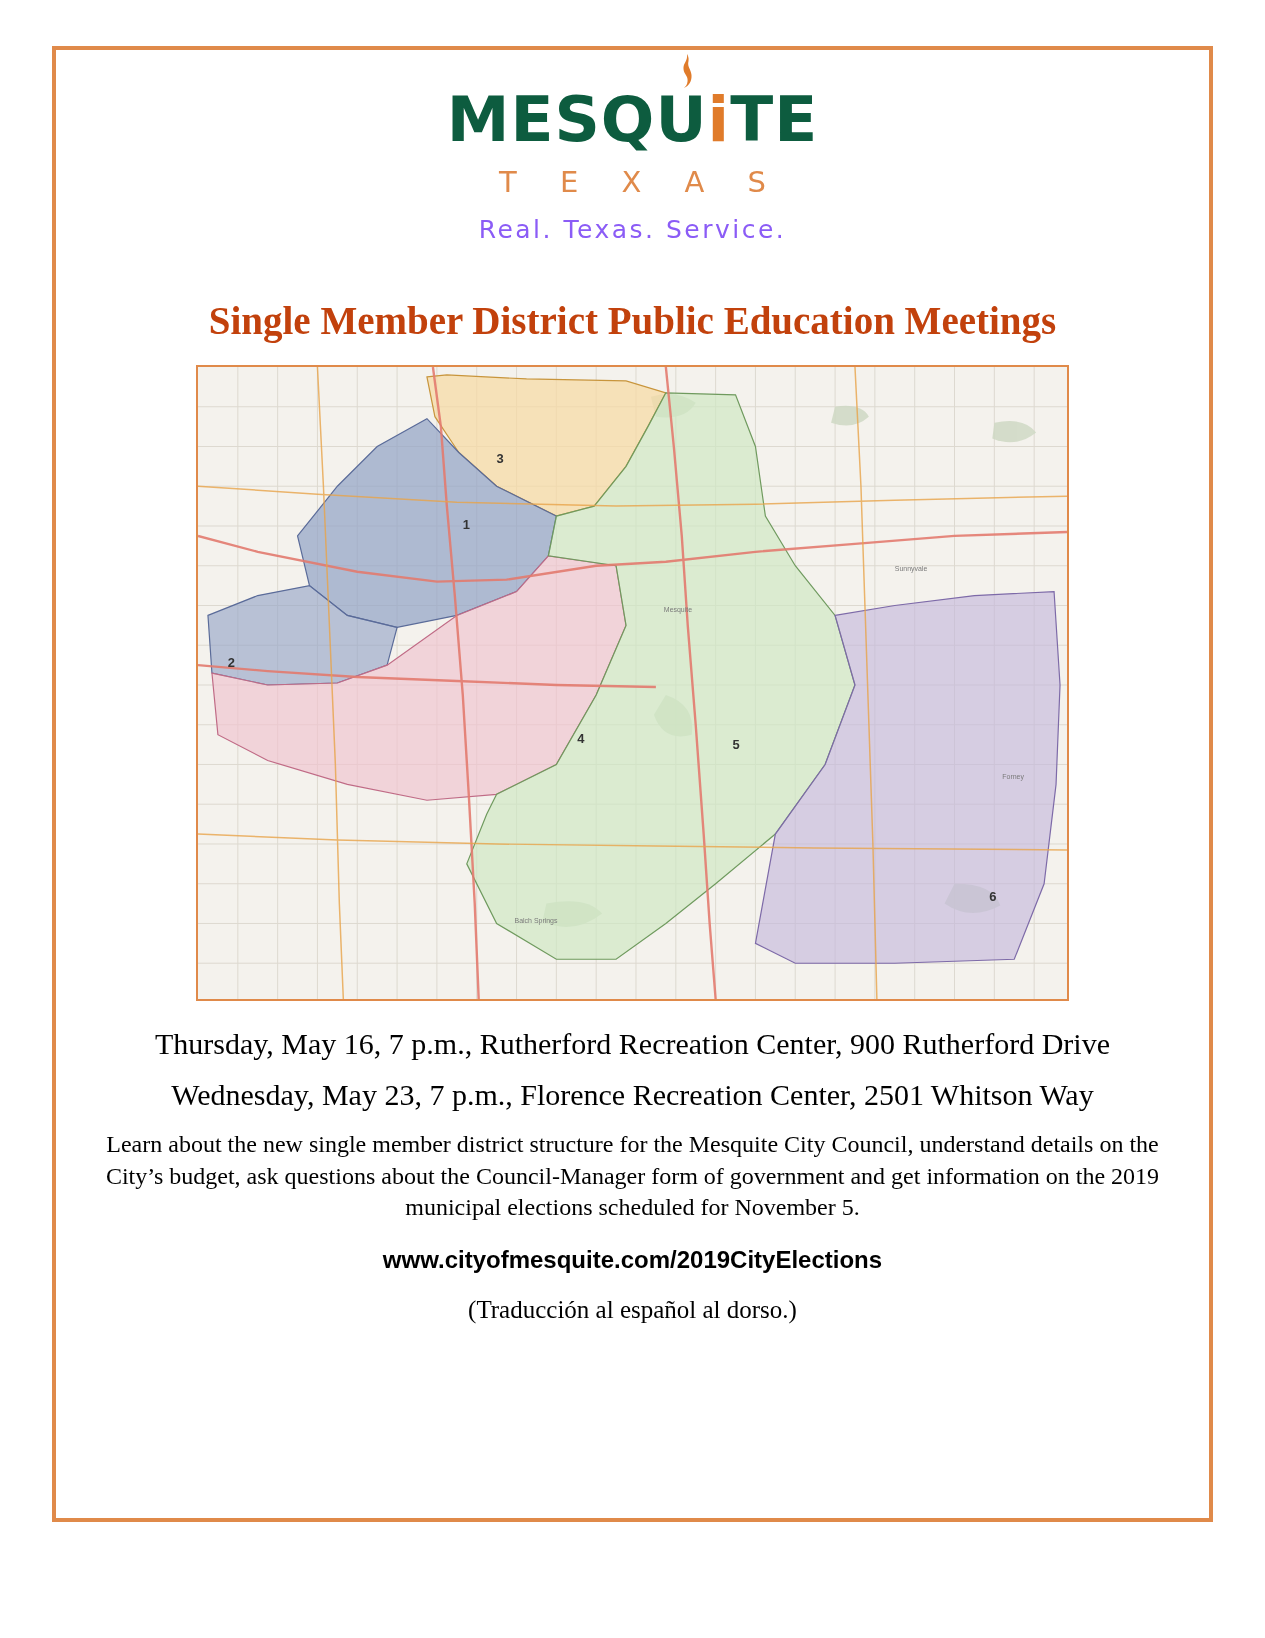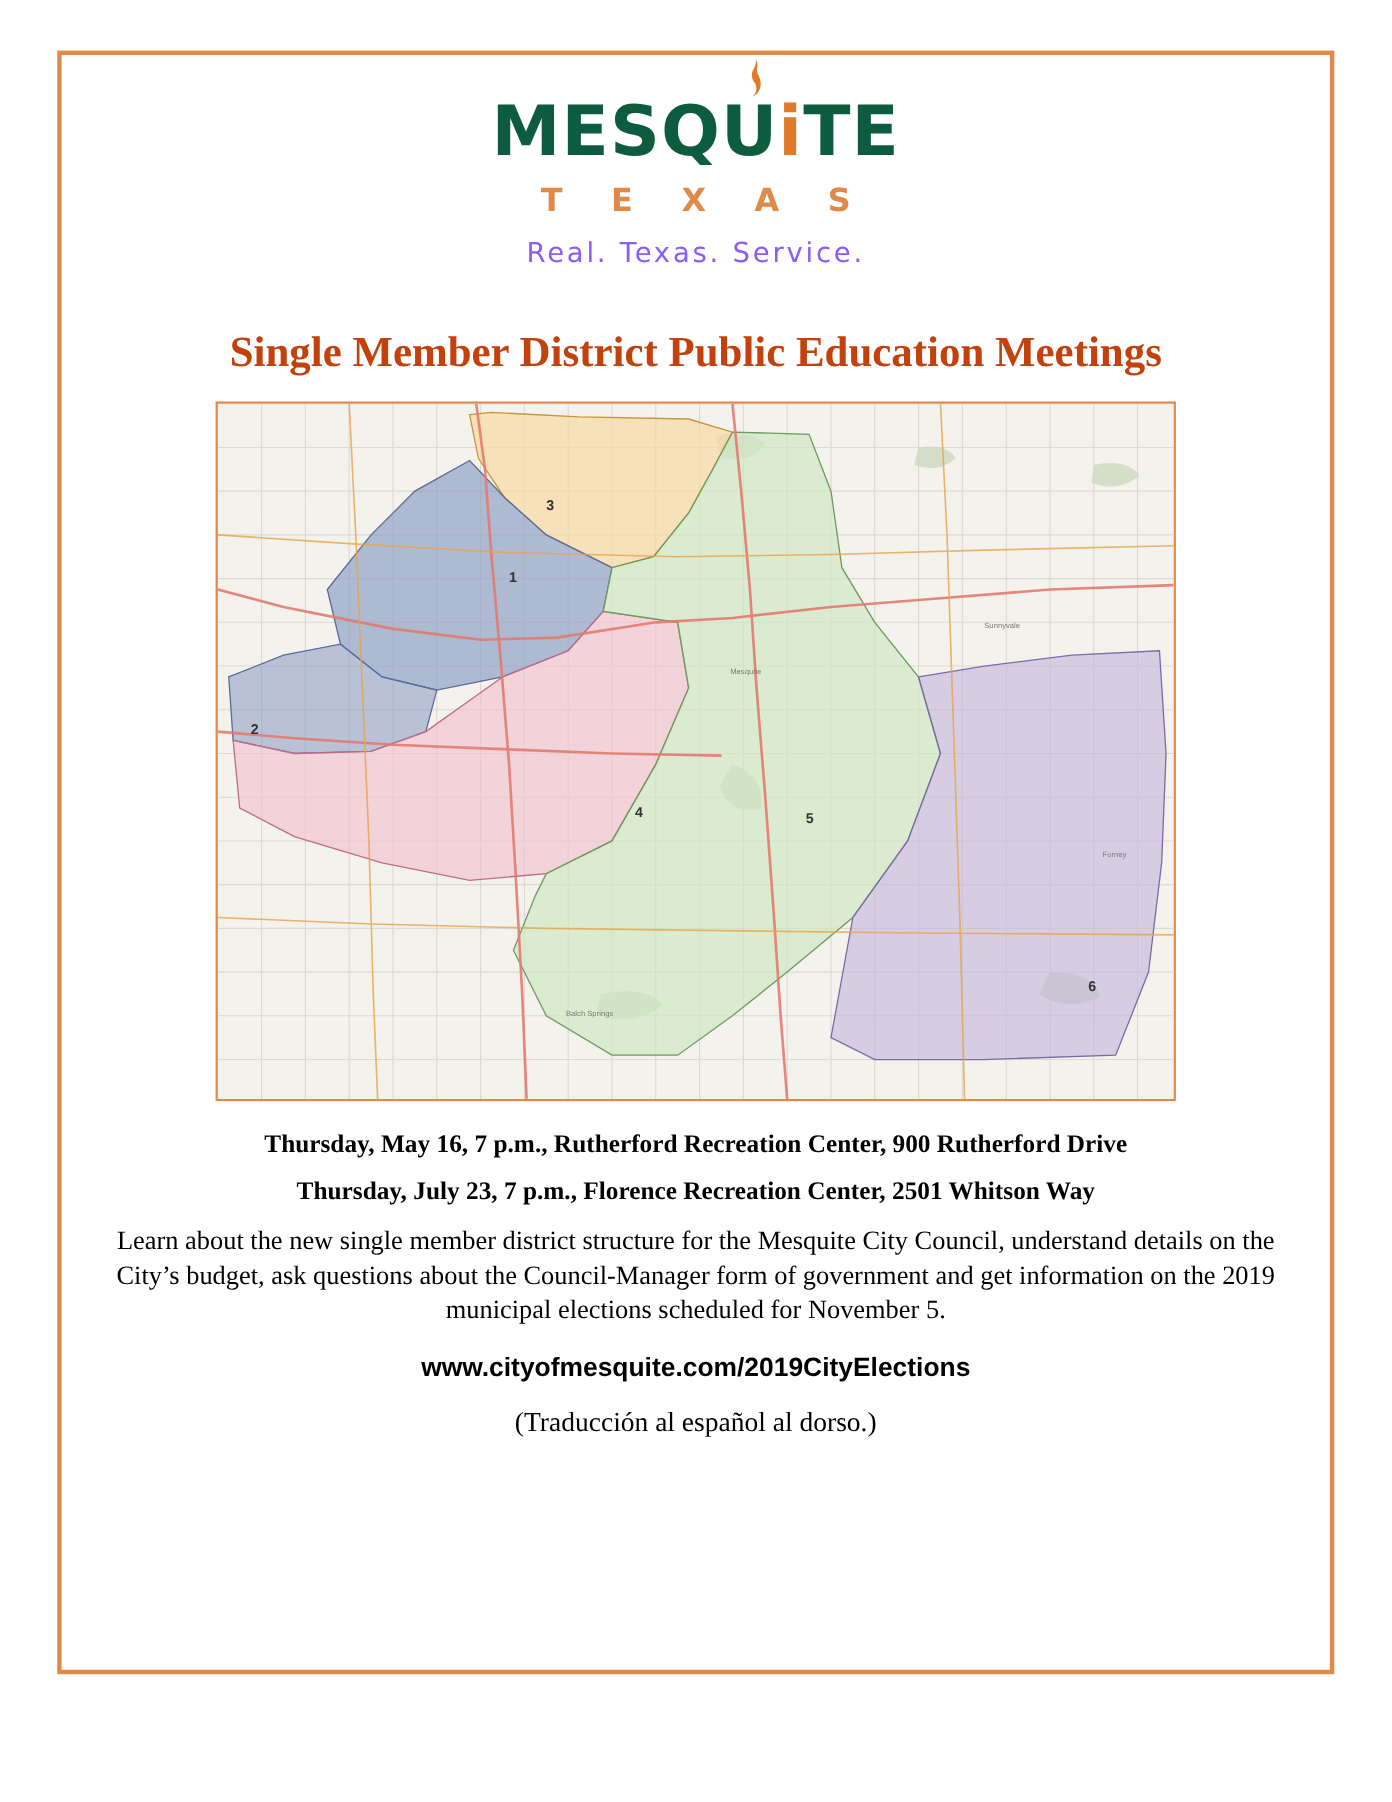--- a/index.html
+++ b/index.html
@@ -65,21 +65,21 @@
     left: 228px;
     width: 22px;
     height: 34px;
   }
   .logo-texas {
     margin-top: 14px;
     font-family: "DejaVu Sans", sans-serif;
     font-size: 29px;
     letter-spacing: 17px;
     color: #e08a4a;
-    font-weight: bold;
+    font-weight: normal;
     padding-left: 17px;
   }
   .logo-tag {
     margin-top: 16px;
     font-family: "DejaVu Sans", sans-serif;
     font-size: 25px;
     letter-spacing: 2.5px;
     color: #8b5cf6;
   }
 
@@ -119,22 +119,22 @@
     fill: #7a7a7a;
   }
 
   
   .meetings {
     margin-top: 26px;
     text-align: center;
   }
   .meeting-line {
     font-family: "Liberation Serif", serif;
-    font-weight: bold;
-    font-size: 23px;
+    font-weight: normal;
+    font-size: 30px;
     margin-bottom: 17px;
     color: #000;
   }
 
   
   .body-par {
     margin-top: 12px;
     text-align: center;
     font-family: "Liberation Serif", serif;
     font-size: 24px;
@@ -229,21 +229,21 @@
 
         <text class="map-caption-txt" x="318" y="560">Balch Springs</text>
         <text class="map-caption-txt" x="468" y="247">Mesquite</text>
         <text class="map-caption-txt" x="700" y="205">Sunnyvale</text>
         <text class="map-caption-txt" x="808" y="415">Forney</text>
       </svg>
     </div>
 
     <div class="meetings">
       <div class="meeting-line">Thursday, May 16, 7 p.m., Rutherford Recreation Center, 900 Rutherford Drive</div>
-      <div class="meeting-line">Thursday, July 23, 7 p.m., Florence Recreation Center, 2501 Whitson Way</div>
+      <div class="meeting-line">Wednesday, May 23, 7 p.m., Florence Recreation Center, 2501 Whitson Way</div>
     </div>
 
     <div class="body-par">Learn about the new single member district structure for the Mesquite City Council, understand details on the City’s budget, ask questions about the Council-Manager form of government and get information on the 2019 municipal elections scheduled for November 5.</div>
 
     <div class="url-line">www.cityofmesquite.com/2019CityElections</div>
 
     <div class="spanish-line">(Traducción al español al dorso.)</div>
 
   </div>
 </div>

